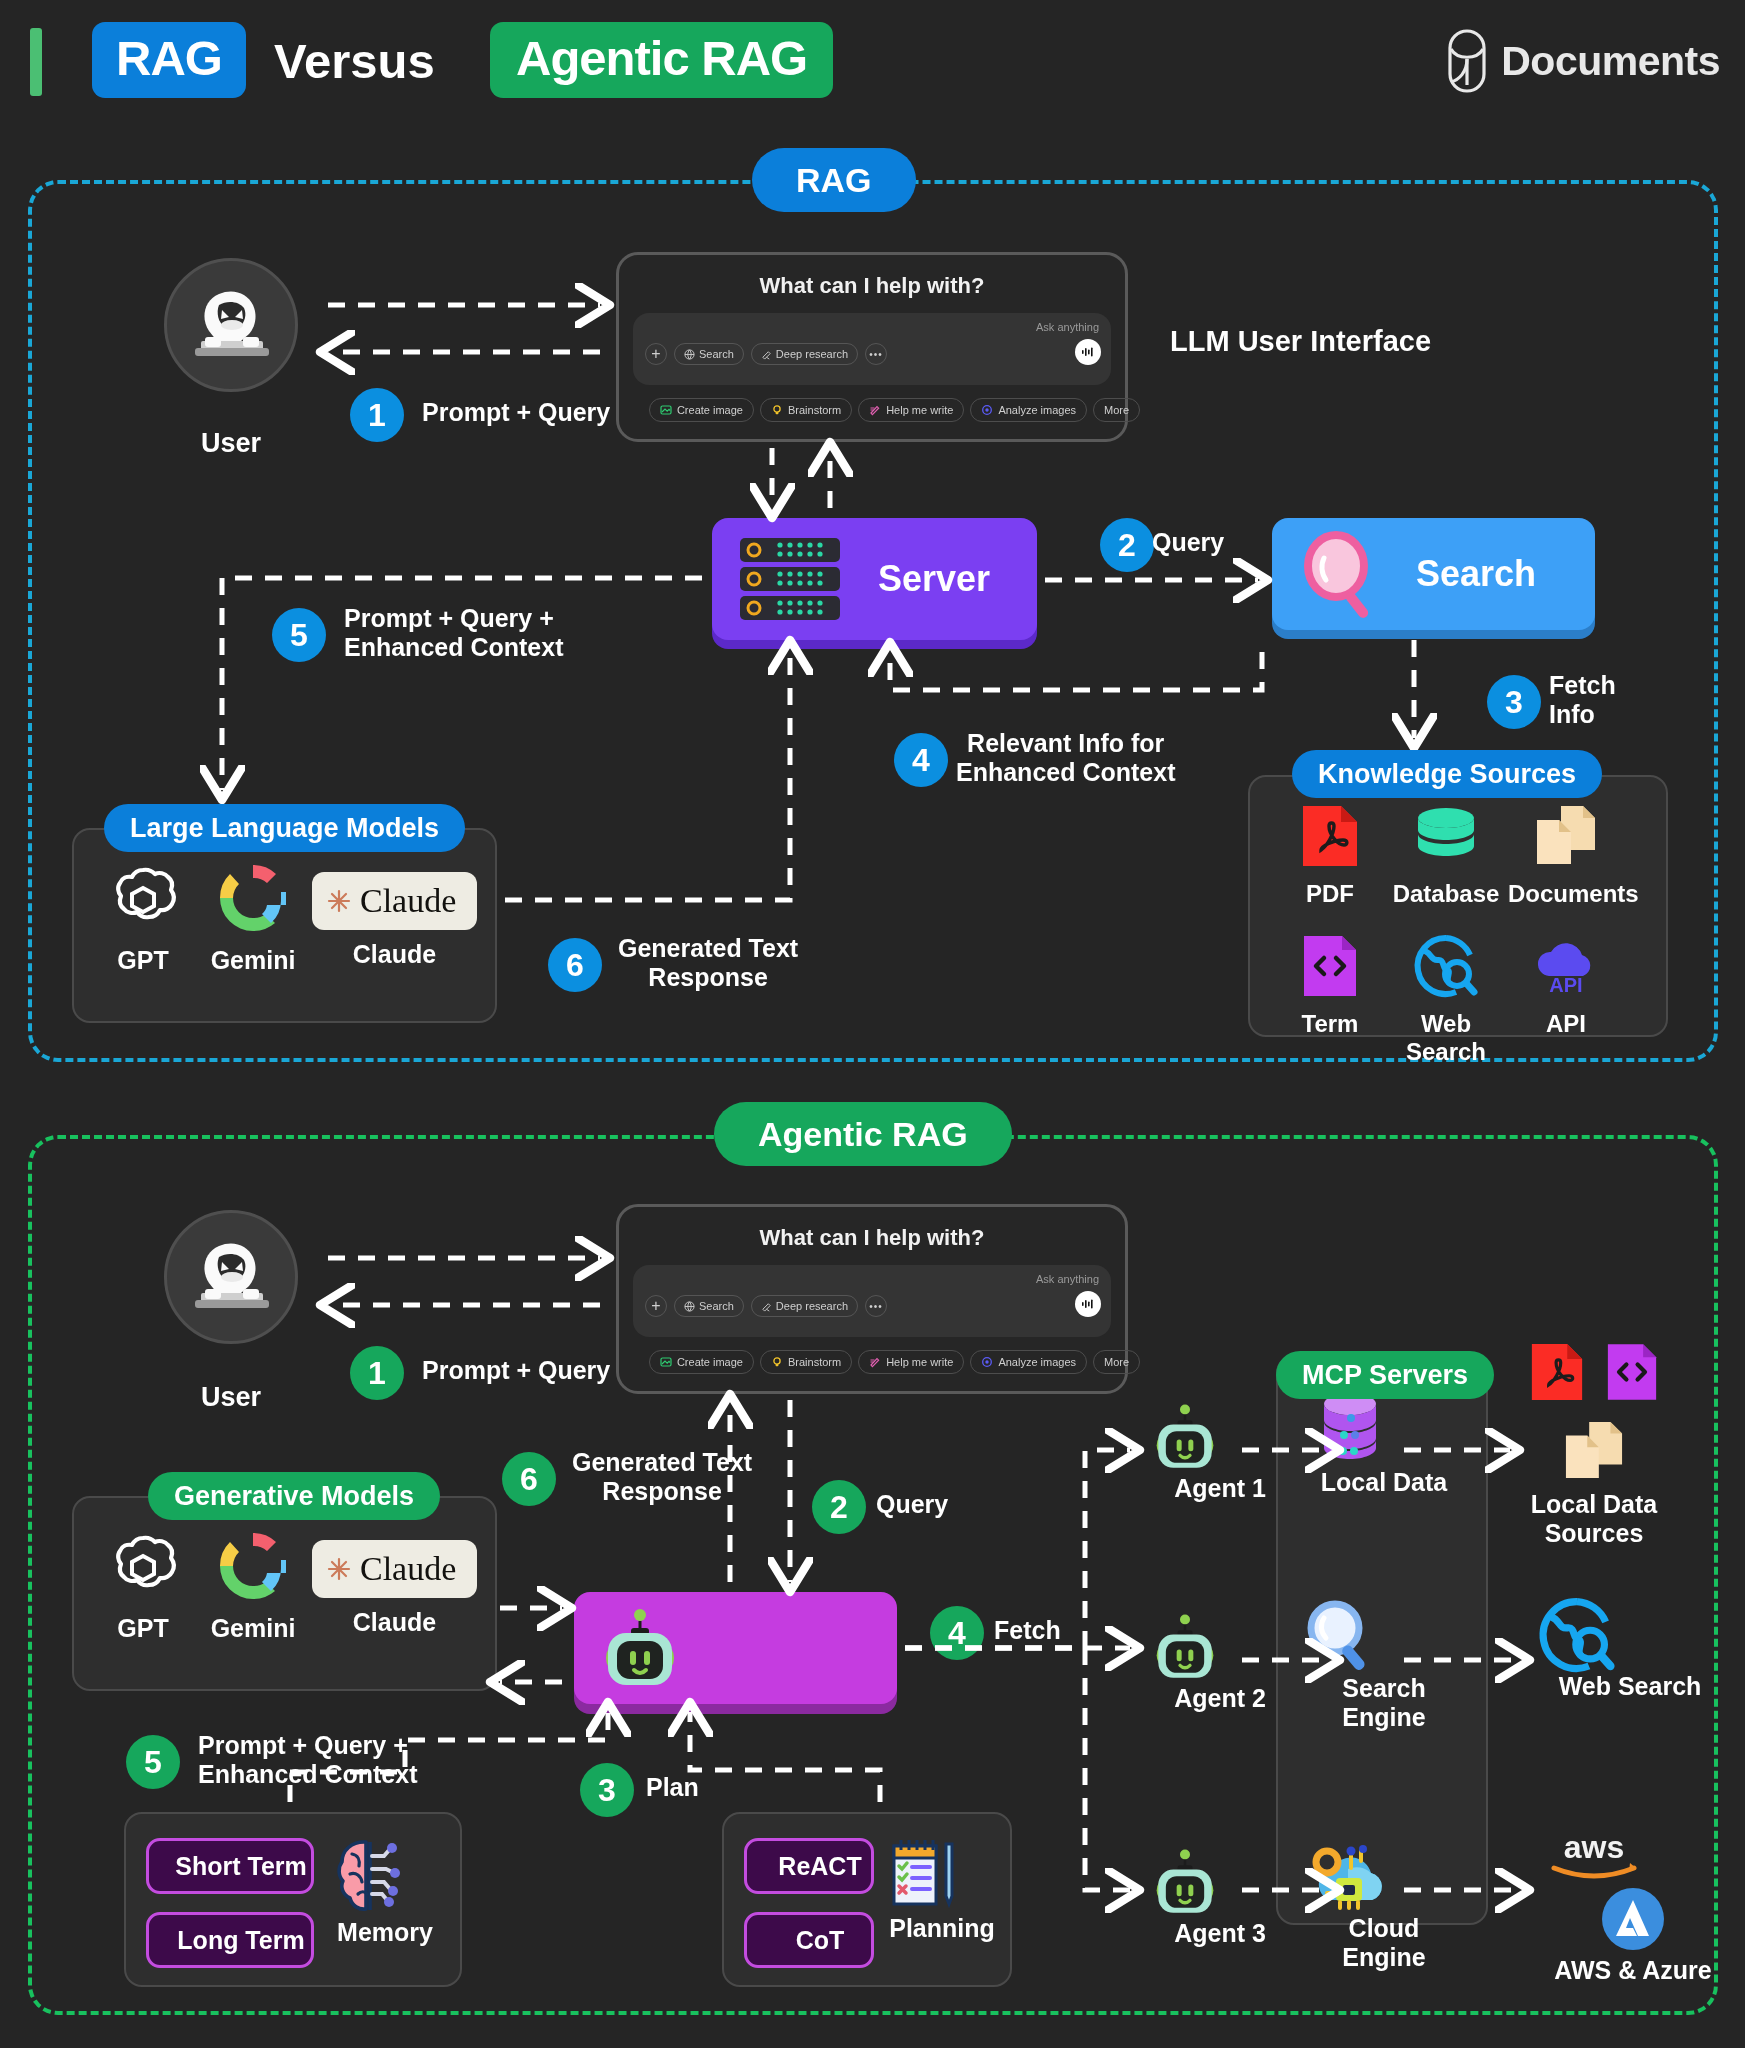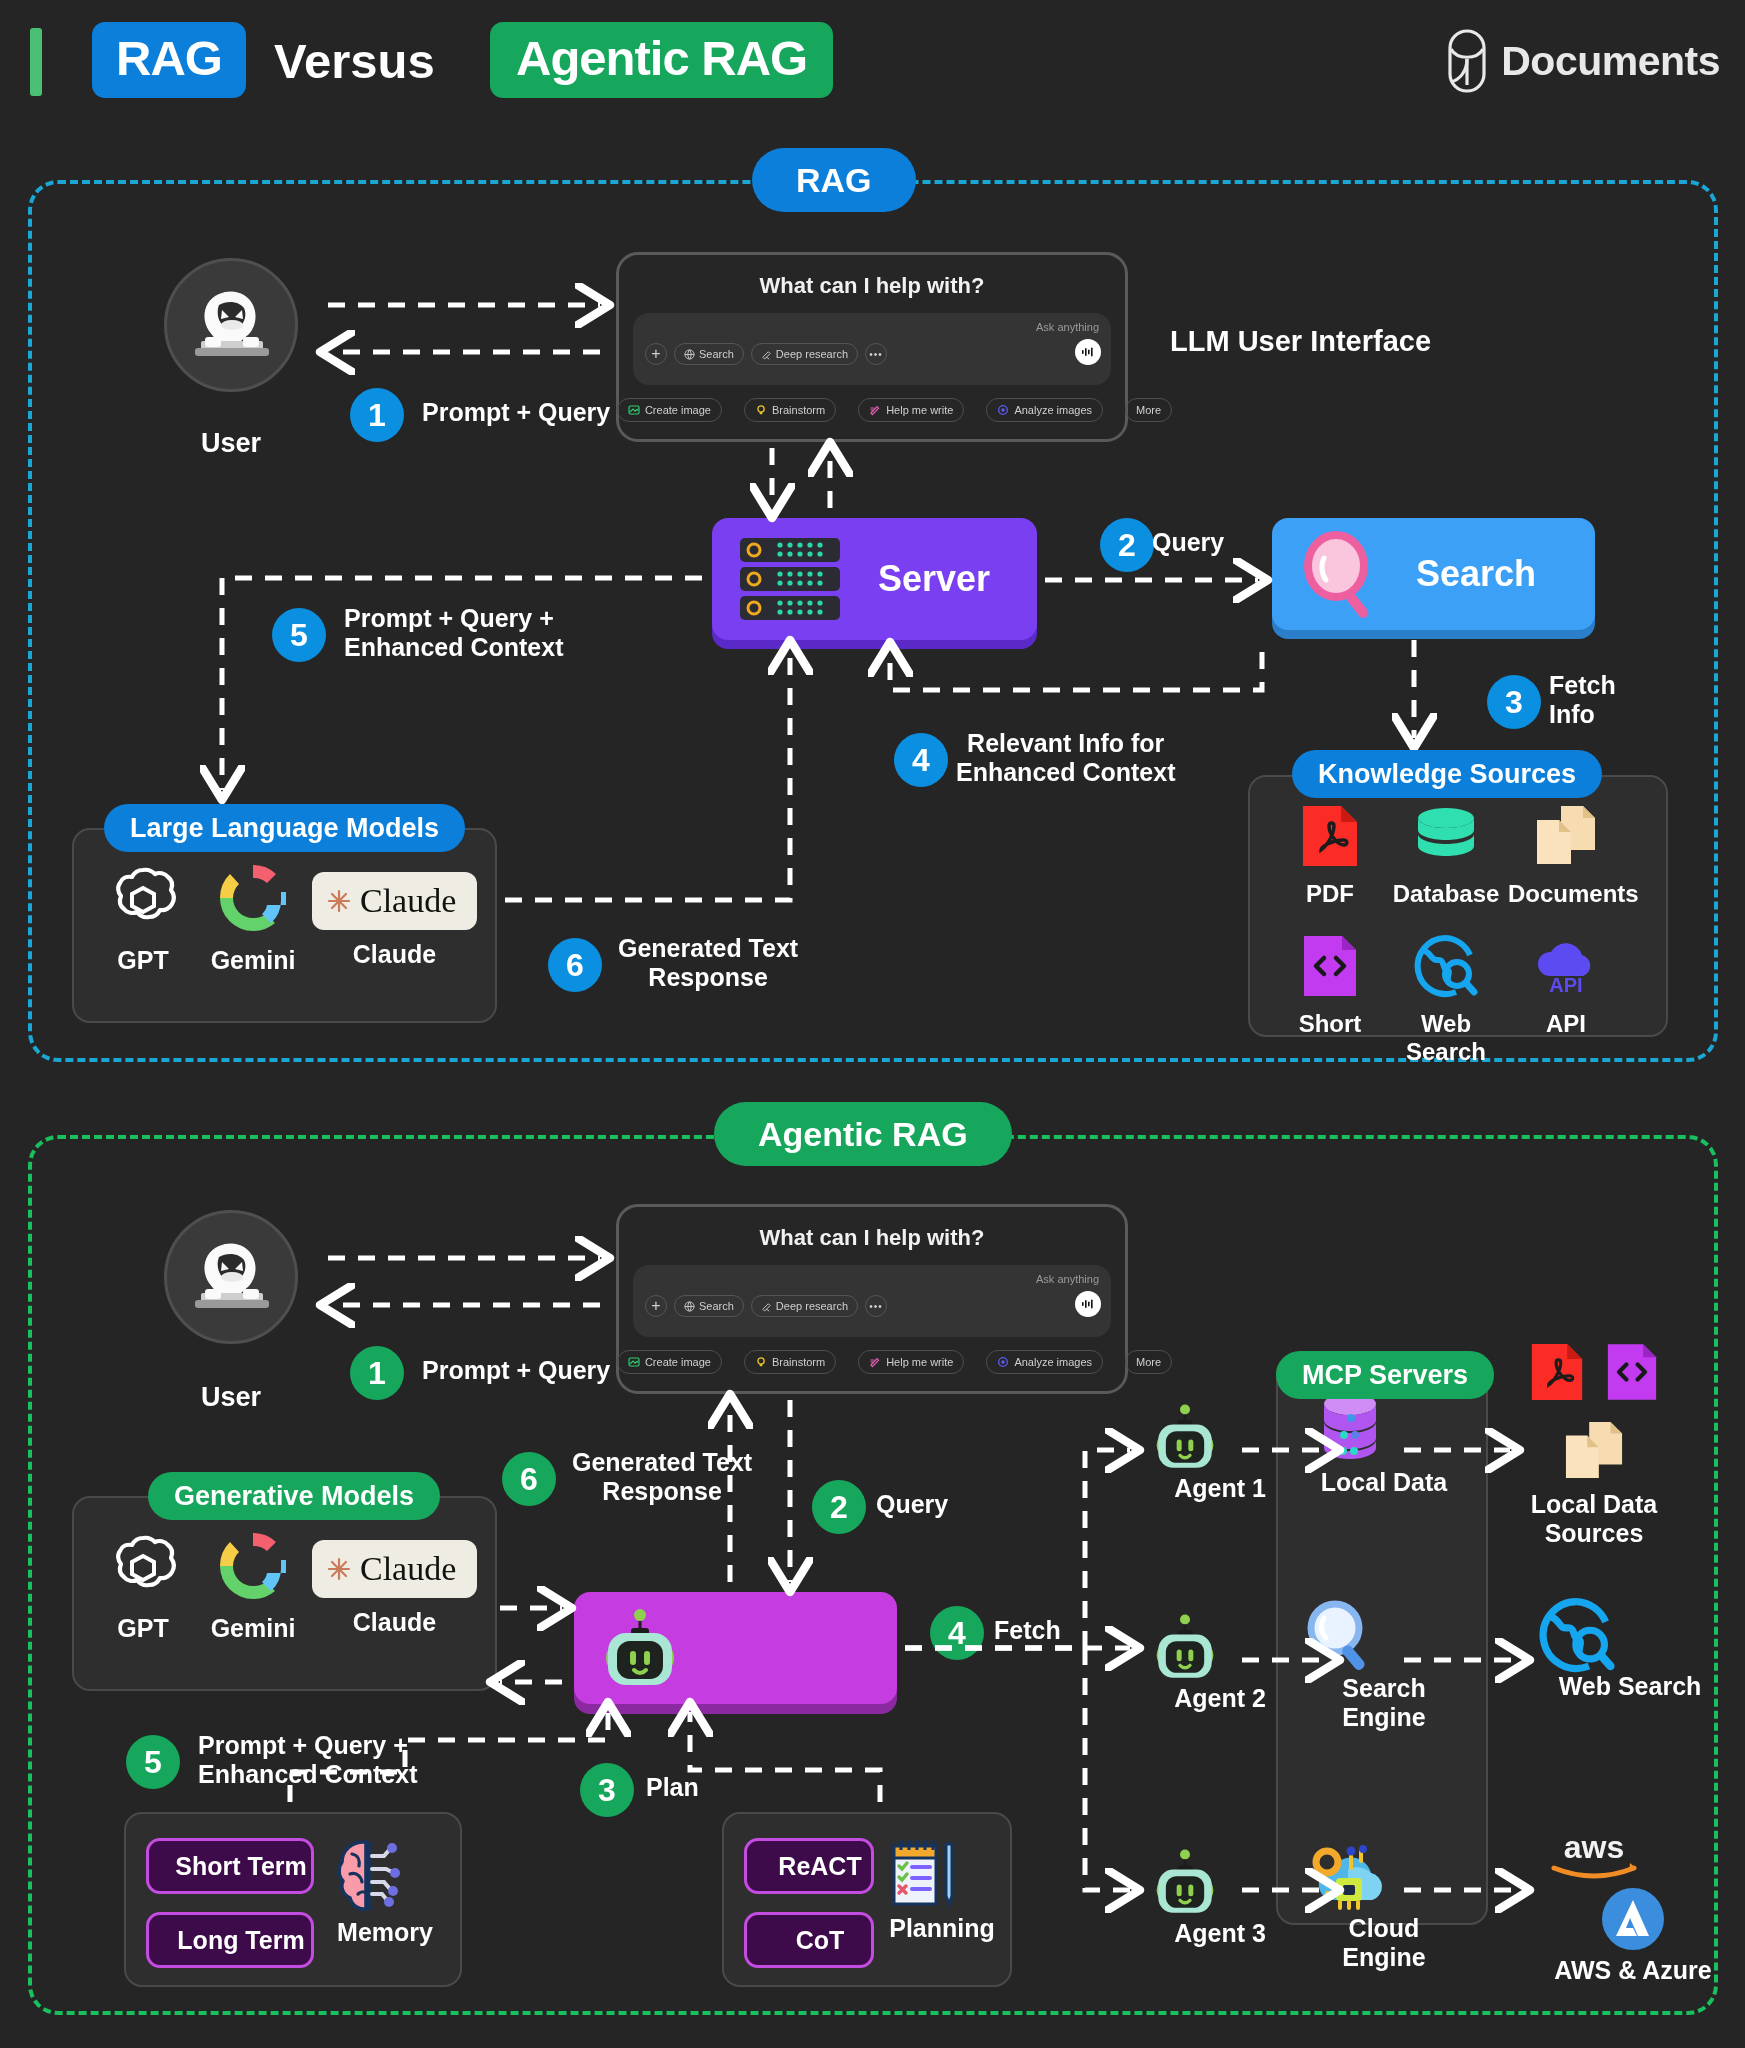--- a/index.html
+++ b/index.html
@@ -52,21 +52,21 @@
       border:3px solid #5a5a5a; border-radius:22px; padding:14px 14px; }
   .chat-title { text-align:center; font-size:22px; font-weight:bold; color:#f1f1f1; margin-top:4px;}
   .chat-input { margin-top:14px; background:#343434; border-radius:16px; height:72px; padding:8px 12px; position:relative;}
   .chat-ph { font-size:11px; color:#9a9a9a;text-align:right; }
   .chip-row { display:flex; gap:7px; align-items:center; margin-top:10px; }
   .chip { border:1px solid #555; border-radius:14px; font-size:11px; color:#cfcfcf;
       padding:4px 9px; display:flex; align-items:center; gap:4px; height:22px; white-space:nowrap;}
   .chip.round { border-radius:50%; width:22px; padding:0; justify-content:center; font-size:16px;}
   .mic { position:absolute; right:10px; top:26px; width:26px; height:26px; border-radius:50%;
       background:#fff; display:flex; align-items:center; justify-content:center; }
-  .sugg-row { display:flex; gap:22px; justify-content:center; margin-top:13px;padding-left:45px; }
+  .sugg-row { display:flex; gap:6px; justify-content:center; margin-top:13px;padding-left:45px; }
   .sugg { border:1px solid #4d4d4d; border-radius:16px; font-size:11px; color:#d0d0d0;
       padding:5px 10px; display:flex; align-items:center; gap:5px; height:24px; white-space:nowrap;}
 
   
   .block3d { position:absolute; border-radius:16px; display:flex; align-items:center; }
   .block3d .lbl { font-size:36px; font-weight:bold; color:#fff; }
 
   
   .step { position:absolute; width:54px; height:54px; border-radius:50%;
       display:flex; align-items:center; justify-content:center; font-size:32px; font-weight:bold; color:#fff;}
@@ -313,21 +313,21 @@
     <div class="nm">Documents</div>
   </div>
   <div class="tile" style="left:1272px; top:930px;">
     <div class="ic">
       <svg width="56" height="64" viewBox="0 0 56 64">
           <path d="M2 2h38l14 14v46H2z" fill="#c23bf0"></path>
           <path d="M40 2l14 14H40z" fill="#9b25c4"></path>
           <path d="M22 24 l-8 8 8 8 M34 24 l8 8 -8 8" fill="none" stroke="#191919" stroke-width="4.5" stroke-linecap="round" stroke-linejoin="round"></path>
         </svg>
     </div>
-    <div class="nm">Short</div>
+    <div class="nm">Term</div>
   </div>
   <div class="tile" style="left:1388px; top:930px;">
     <div class="ic">
       <svg width="62" height="62" viewBox="0 0 62 62">
           <path d="M31 3a28 28 0 1 0 10 54" fill="none" stroke="#16a6f0" stroke-width="6"></path>
           <path d="M31 3a28 28 0 0 1 24 17" fill="none" stroke="#16a6f0" stroke-width="6"></path>
           <path d="M10 16c7 3 6 10 13 9s4 9 9 10-2 9 2 13" fill="none" stroke="#16a6f0" stroke-width="6" stroke-linecap="round"></path>
           <circle cx="42" cy="39" r="12" fill="none" stroke="#16a6f0" stroke-width="6"></circle>
           <path d="M51 48 l8 9" stroke="#16a6f0" stroke-width="7" stroke-linecap="round"></path>
         </svg>

